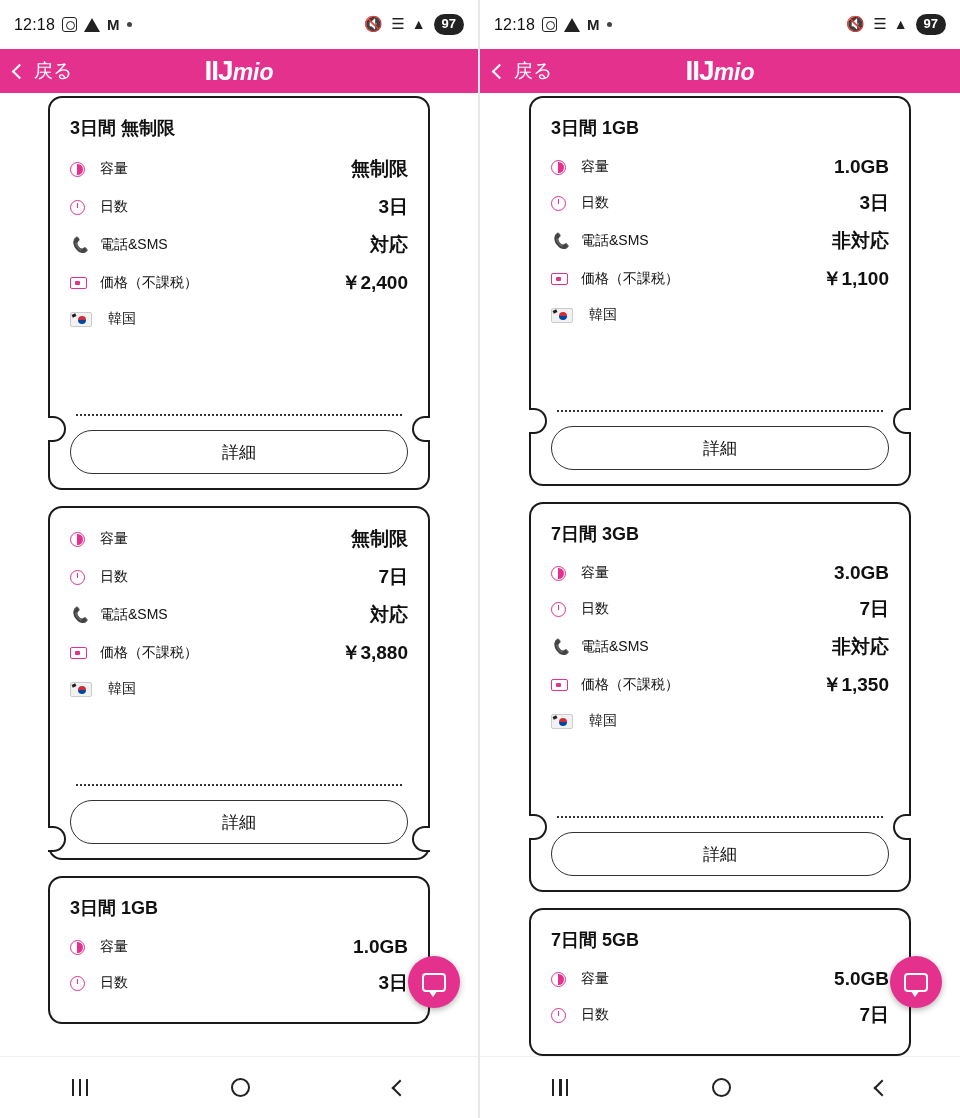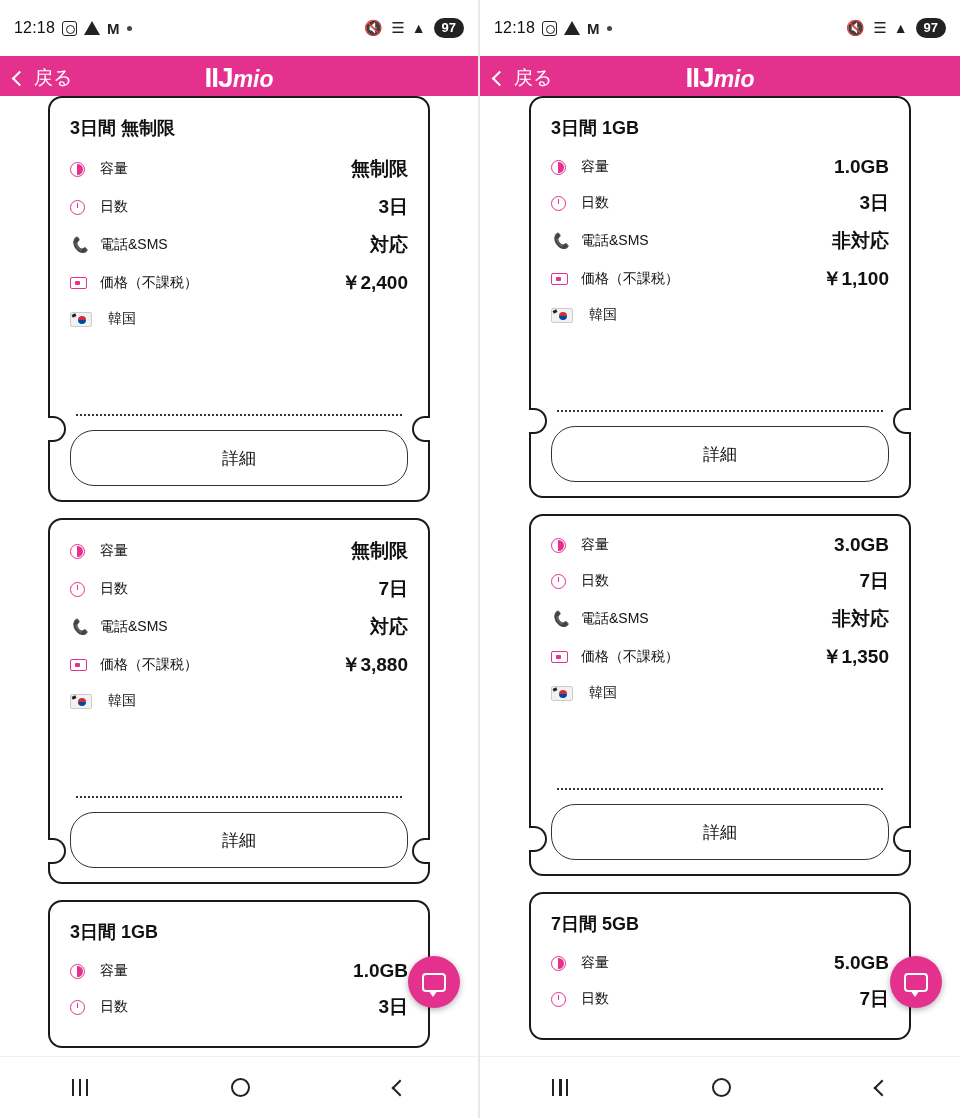--- a/index.html
+++ b/index.html
@@ -16,21 +16,21 @@
   .screen {
     width: 480px; height: 1118px;
     position: relative;
     background: #ffffff;
     overflow: hidden;
   }
   .screen.left { border-right: 2px solid #e8e8e8; }
 
   
   .statusbar {
-    height: 56px;
+    height: 49px;
     display: flex;
     align-items: center;
     justify-content: space-between;
     padding: 8px 14px;
     background: #ffffff;
     color: #111;
     font-size: 16px;
   }
   .status-left { display: flex; align-items: center; gap: 7px; }
   .status-right { display: flex; align-items: center; gap: 8px; }
@@ -166,21 +166,21 @@
   .country { font-size: 14px; color: #111; margin-left: 8px; }
 
   .spacer { height: 72px; }
   .dash {
     border-top: 2px dotted #333;
     margin: 0 6px 14px 6px;
   }
   .detail-btn {
     border: 1.6px solid #333;
     border-radius: 24px;
-    height: 56px;
+    height: 44px;
     display: flex; align-items: center; justify-content: center;
     font-size: 17px; color: #111; font-weight: 500;
     background: #fff;
   }
   
   .notch-l, .notch-r {
     position: absolute;
     width: 18px; height: 26px;
     background: #ffffff;
     top: calc(var(--notch-top, 0px));
@@ -466,20 +466,21 @@
           <span class="country">韓国</span>
         </div>
         <div class="spacer"></div>
         <div class="dash"></div>
         <div class="detail-btn">詳細</div>
       </div>
 
       <div class="card">
         <div class="notch-l" style="--notch-top:310px"></div>
         <div class="notch-r" style="--notch-top:310px"></div>
+        <div class="card-title">7日間 3GB</div>
         <div class="row">
           <span class="ico">
               <i class="i-data"></i>
             </span>
           <span class="lbl">容量</span>
           <span class="val">3.0GB</span>
         </div>
         <div class="row">
           <span class="ico">
               <i class="i-clock"></i>

